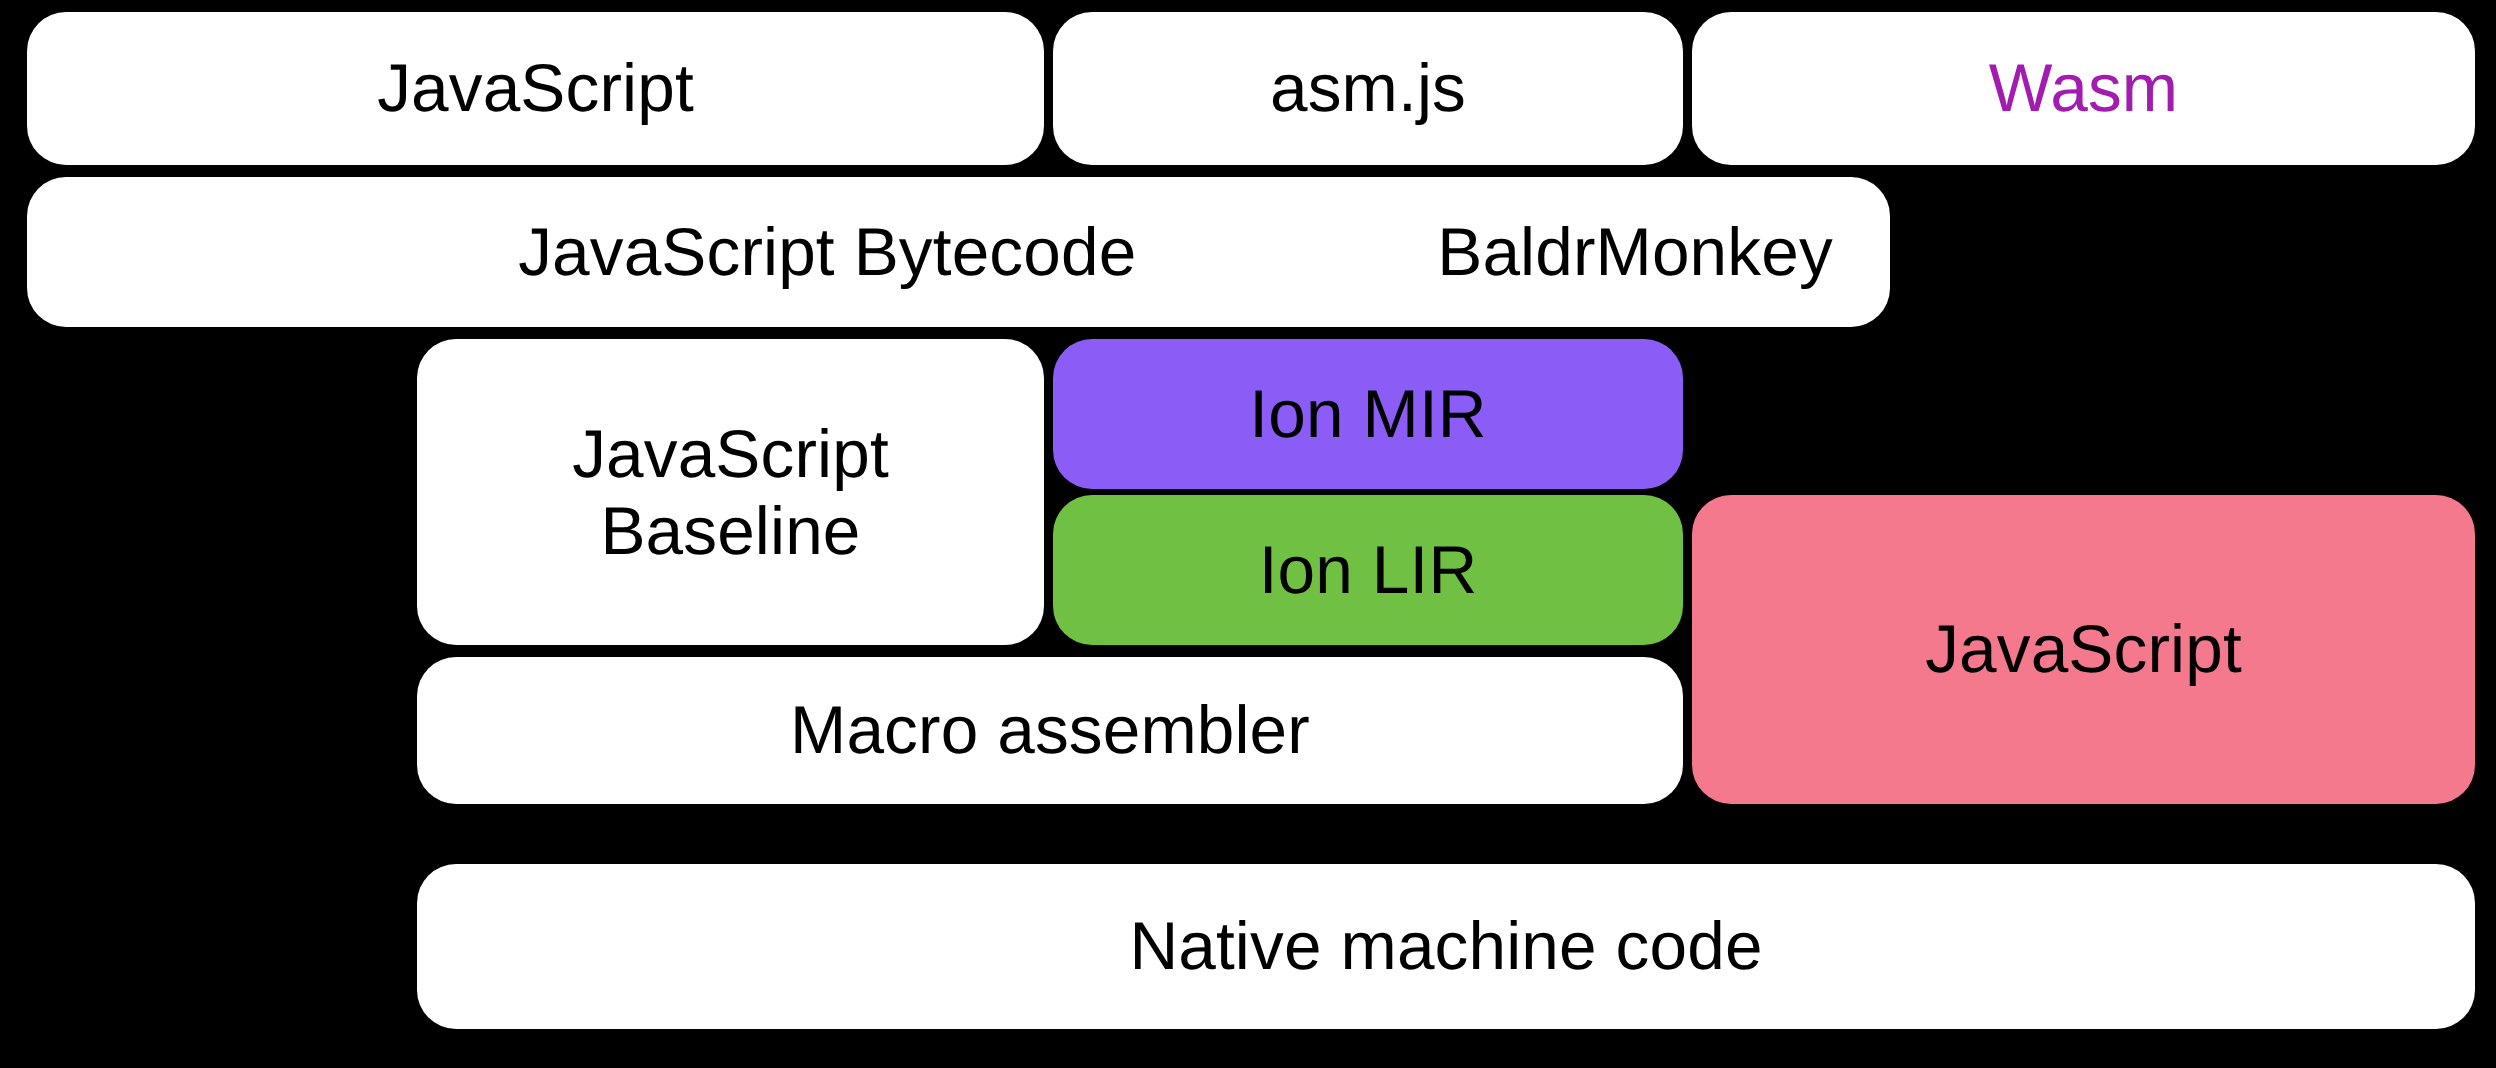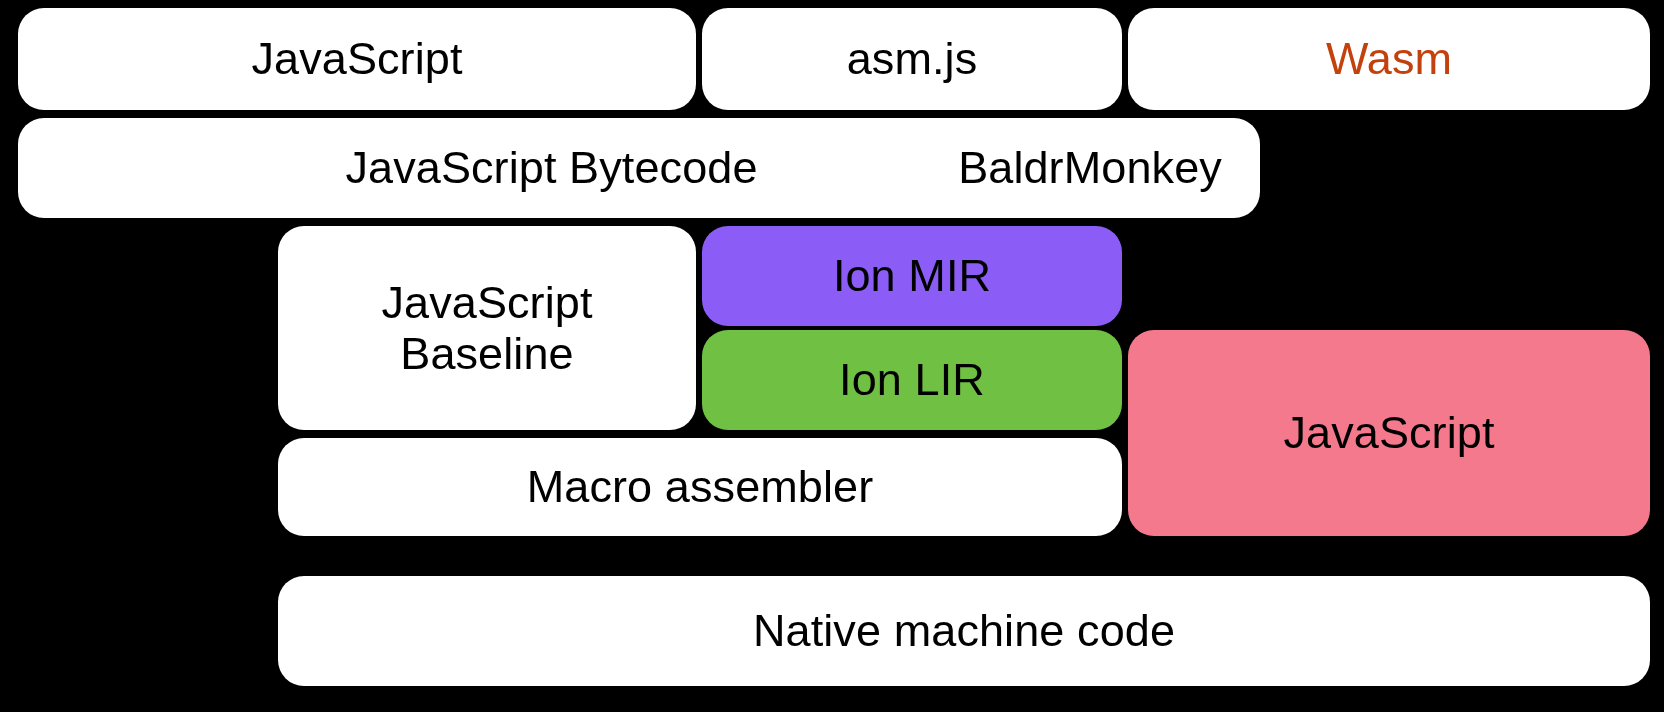--- a/index.html
+++ b/index.html
@@ -34,21 +34,21 @@
     padding: 0 22px;
     font-family: "Liberation Sans", sans-serif;
   }
 </style>
 </head>
 <body>
 
 <div id="diagram" style="background: rgb(0, 0, 0);">
     <div class="node" style="left: 18px; top: 8px; width: 678px; height: 102px; background: rgb(255, 255, 255); color: rgb(0, 0, 0);">JavaScript</div>
     <div class="node" style="left: 702px; top: 8px; width: 420px; height: 102px; background: rgb(255, 255, 255); color: rgb(0, 0, 0);">asm.js</div>
-    <div class="node" style="left: 1128px; top: 8px; width: 522px; height: 102px; background: rgb(255, 255, 255); color: #c2410c;">Wasm</div>
+    <div class="node" style="left: 1128px; top: 8px; width: 522px; height: 102px; background: rgb(255, 255, 255); color: #a21caf;">Wasm</div>
     <div class="node" style="left: 18px; top: 118px; width: 1067px; height: 100px; background: rgb(255, 255, 255); color: rgb(0, 0, 0);">JavaScript Bytecode</div>
     <div class="node" style="left: 920px; top: 118px; width: 340px; height: 100px; background: rgb(255, 255, 255); color: rgb(0, 0, 0);">BaldrMonkey</div>
     <div class="node" style="left: 278px; top: 226px; width: 418px; height: 204px; background: rgb(255, 255, 255); color: rgb(0, 0, 0);">JavaScript
 Baseline</div>
     <div class="node" style="left: 702px; top: 226px; width: 420px; height: 100px; background: #8b5cf6; color: rgb(0, 0, 0);">Ion MIR</div>
     <div class="node" style="left: 702px; top: 330px; width: 420px; height: 100px; background: rgb(112, 192, 68); color: rgb(0, 0, 0);">Ion LIR</div>
     <div class="node" style="left: 1128px; top: 330px; width: 522px; height: 206px; background: rgb(245, 121, 141); color: rgb(0, 0, 0);">JavaScript</div>
     <div class="node" style="left: 278px; top: 576px; width: 1372px; height: 110px; background: rgb(255, 255, 255); color: rgb(0, 0, 0);">Native machine code</div>
     <div class="node" style="left: 278px; top: 438px; width: 844px; height: 98px; background: rgb(255, 255, 255); color: rgb(0, 0, 0);">Macro assembler</div>
   </div>

